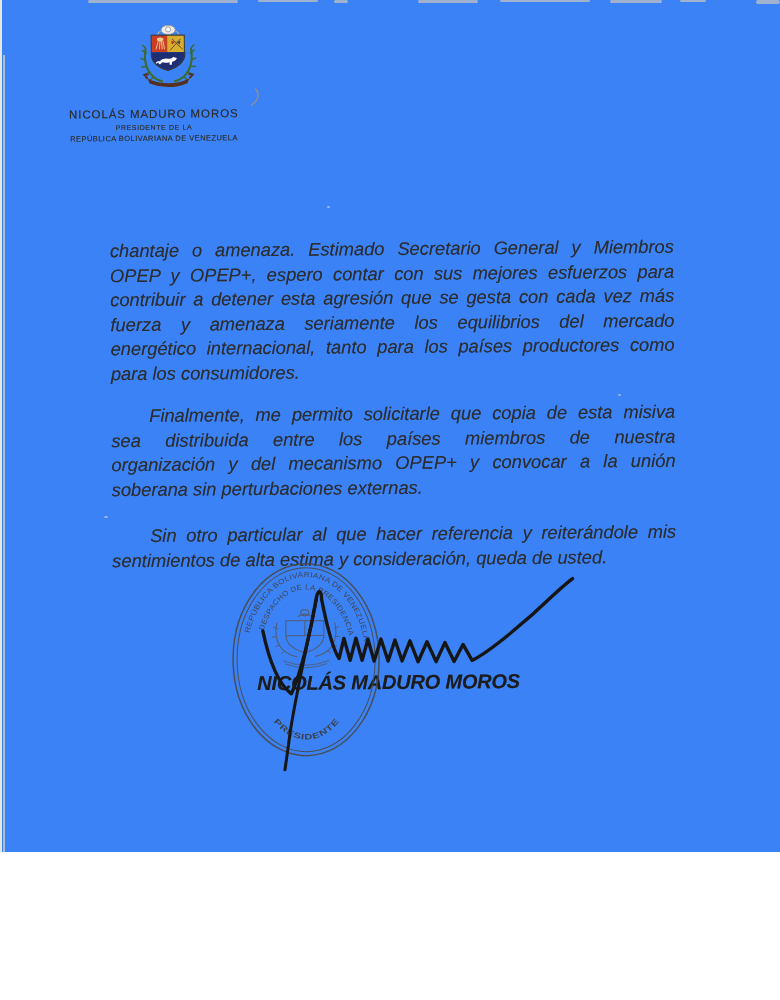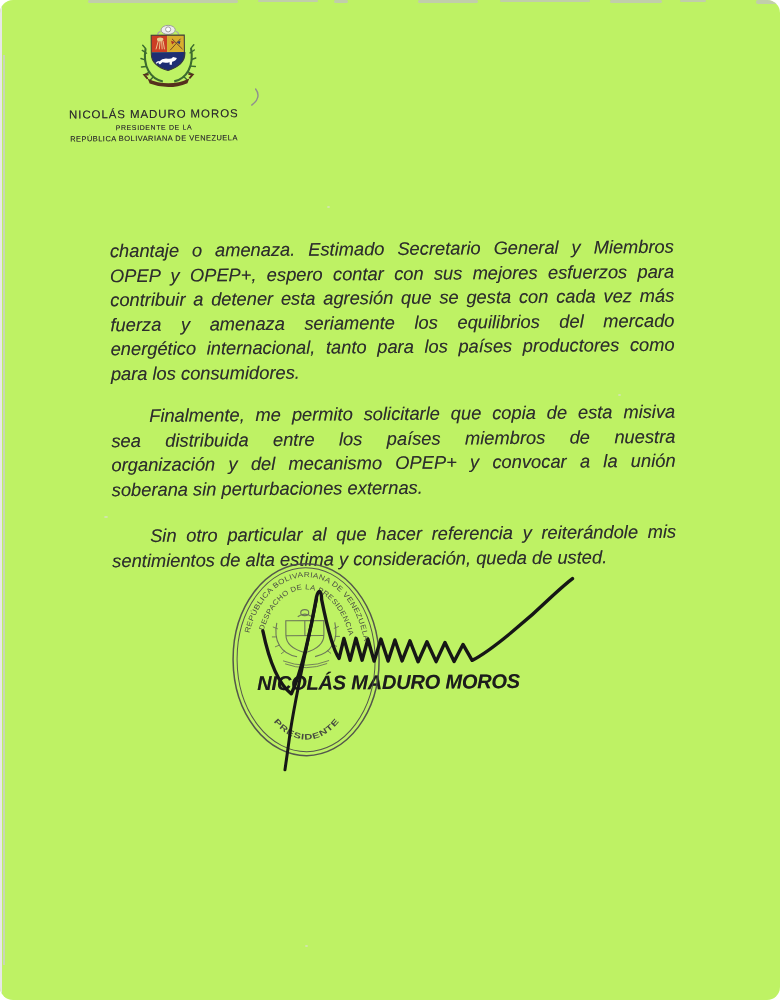--- a/index.html
+++ b/index.html
@@ -1,20 +1,19 @@
 <!DOCTYPE html>
 <html lang="es"><head>
 <meta charset="utf-8">
 <style>
   html,body{margin:0;padding:0;background:#ffffff;}
   #sheet{
-    position:relative;width:780px;height:1000px;overflow:hidden;
-    background:#bef264;
+    position:relative;width:780px;height:852px;overflow:hidden;
+    background:#3b82f6;
     font-family:"Liberation Sans",sans-serif;
-    border-radius:13px;
   }
   
   .smudge{position:absolute;top:0;background:#c2c2c2;opacity:.75;border-radius:2px;}
   .edge-line{position:absolute;left:3px;top:55px;width:2px;height:910px;background:#cdcdcd;opacity:.8;}
   .edge-shade{position:absolute;left:0;top:0;width:2px;height:1000px;background:#e7e7e7;}
   .speck{position:absolute;background:#e0e0e0;border-radius:50%;opacity:.6;}
   
   .content{position:absolute;inset:0;transform:rotate(-0.45deg);transform-origin:390px 520px;}
   
   .coat{position:absolute;left:142px;top:22px;width:60px;height:70px;}

